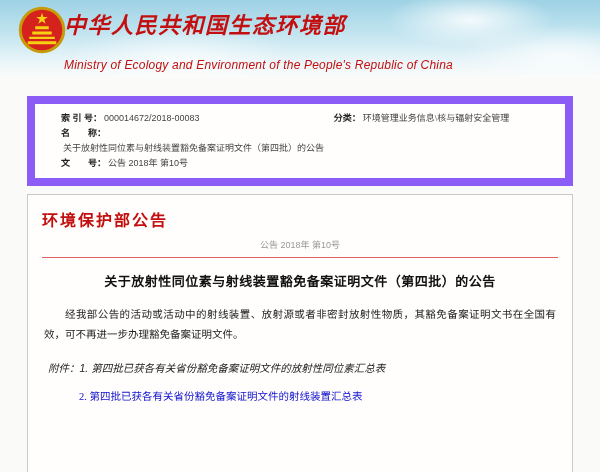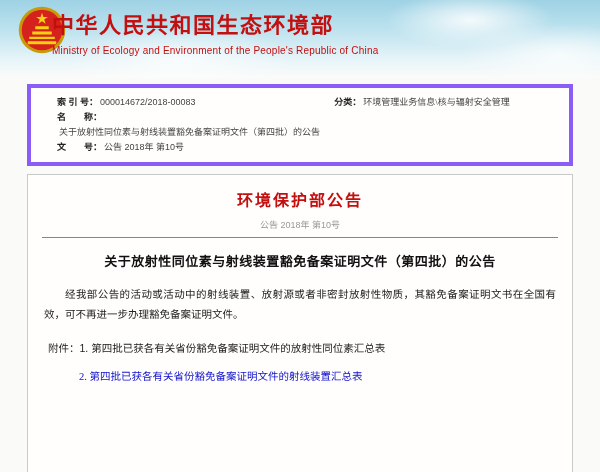--- a/index.html
+++ b/index.html
@@ -12,64 +12,64 @@
   
   .site-header{
     position:relative;height:78px;
     background:
       radial-gradient(ellipse 120px 40px at 470px 20px, rgba(255,255,255,.85), rgba(255,255,255,0) 70%),
       radial-gradient(ellipse 160px 50px at 180px 60px, rgba(255,255,255,.7), rgba(255,255,255,0) 70%),
       radial-gradient(ellipse 140px 45px at 560px 55px, rgba(255,255,255,.75), rgba(255,255,255,0) 70%),
       linear-gradient(180deg,#9ed2e4 0%,#bfe3ef 40%,#e9f5f9 78%,#fbfbf9 100%);
   }
   .emblem{position:absolute;left:18px;top:6px;width:48px;height:48px;}
-  .header-titles{position:absolute;left:52px;top:13px;}
+  .header-titles{position:absolute;left:64px;top:13px;font-style:italic;}
   .header-title-cn{
     font-size:22px;font-weight:bold;color:#c30f0f;letter-spacing:1.5px;line-height:26px;
   }
   .header-title-en{
-    font-size:10px;color:#c30f0f;margin-top:6px;letter-spacing:.2px;
+    font-size:12px;color:#c30f0f;margin-top:19px;letter-spacing:.2px;
   }
   
   .meta-box{
-    width:546px;margin:6px auto 0;box-sizing:border-box;
-    border:4px solid #8b5cf6;background:#fffefd;
+    width:546px;margin:18px auto 0;box-sizing:border-box;
+    border:8px solid #8b5cf6;background:#fffefd;
     padding:7px 8px 7px 26px;
   }
   .meta-row{display:flex;line-height:15px;font-size:9px;color:#333;}
   .meta-cell{display:flex;}
   .meta-cell.left{width:55%;}
   .meta-cell.right{width:45%;font-family:Liberation Serif, serif;}
   .meta-label{font-weight:bold;color:#222;white-space:pre;}
   .meta-value{color:#444;margin-left:2px;}
   
   .doc-box{
     width:546px;margin:8px auto 0;box-sizing:border-box;
     border:1px solid #c9c9c9;background:#fffefc;
     padding:12px 14px 12px;min-height:360px;
   }
   .doc-org-title{
-    text-align:center;font-size:16px;font-weight:bold;color:#c30f0f;letter-spacing:2px;
+    font-size:16px;font-weight:bold;color:#c30f0f;letter-spacing:2px;
   }
   .doc-number{
     text-align:center;font-size:9px;color:#999;margin-top:7px;
   }
   .doc-redline{
     border:none;border-top:1px solid #e06060;margin:6px 0 0;height:0;
   }
   .doc-title{
     text-align:center;font-size:13px;font-weight:bold;color:#111;
     margin:15px 28px 0;line-height:18px;letter-spacing:.5px;
   }
   .doc-para{
     font-size:10.5px;color:#222;line-height:20px;text-indent:2em;
     margin:13px 2px 0;text-align:justify;
   }
   .attach-line1{
-    font-size:10.5px;color:#222;margin:16px 0 0 6px;line-height:16px;
+    font-size:10.5px;color:#222;margin:16px 0 0 6px;line-height:16px;font-style:italic;
   }
   .attach-line2{
     font-size:10.5px;margin:13px 0 0 37px;line-height:16px;font-family:Liberation Serif, serif;
   }
   .attach-link{color:#1111cc;text-decoration:none;cursor:pointer;}
 </style>
 </head>
 <body>
 
 <div class="site-header">

